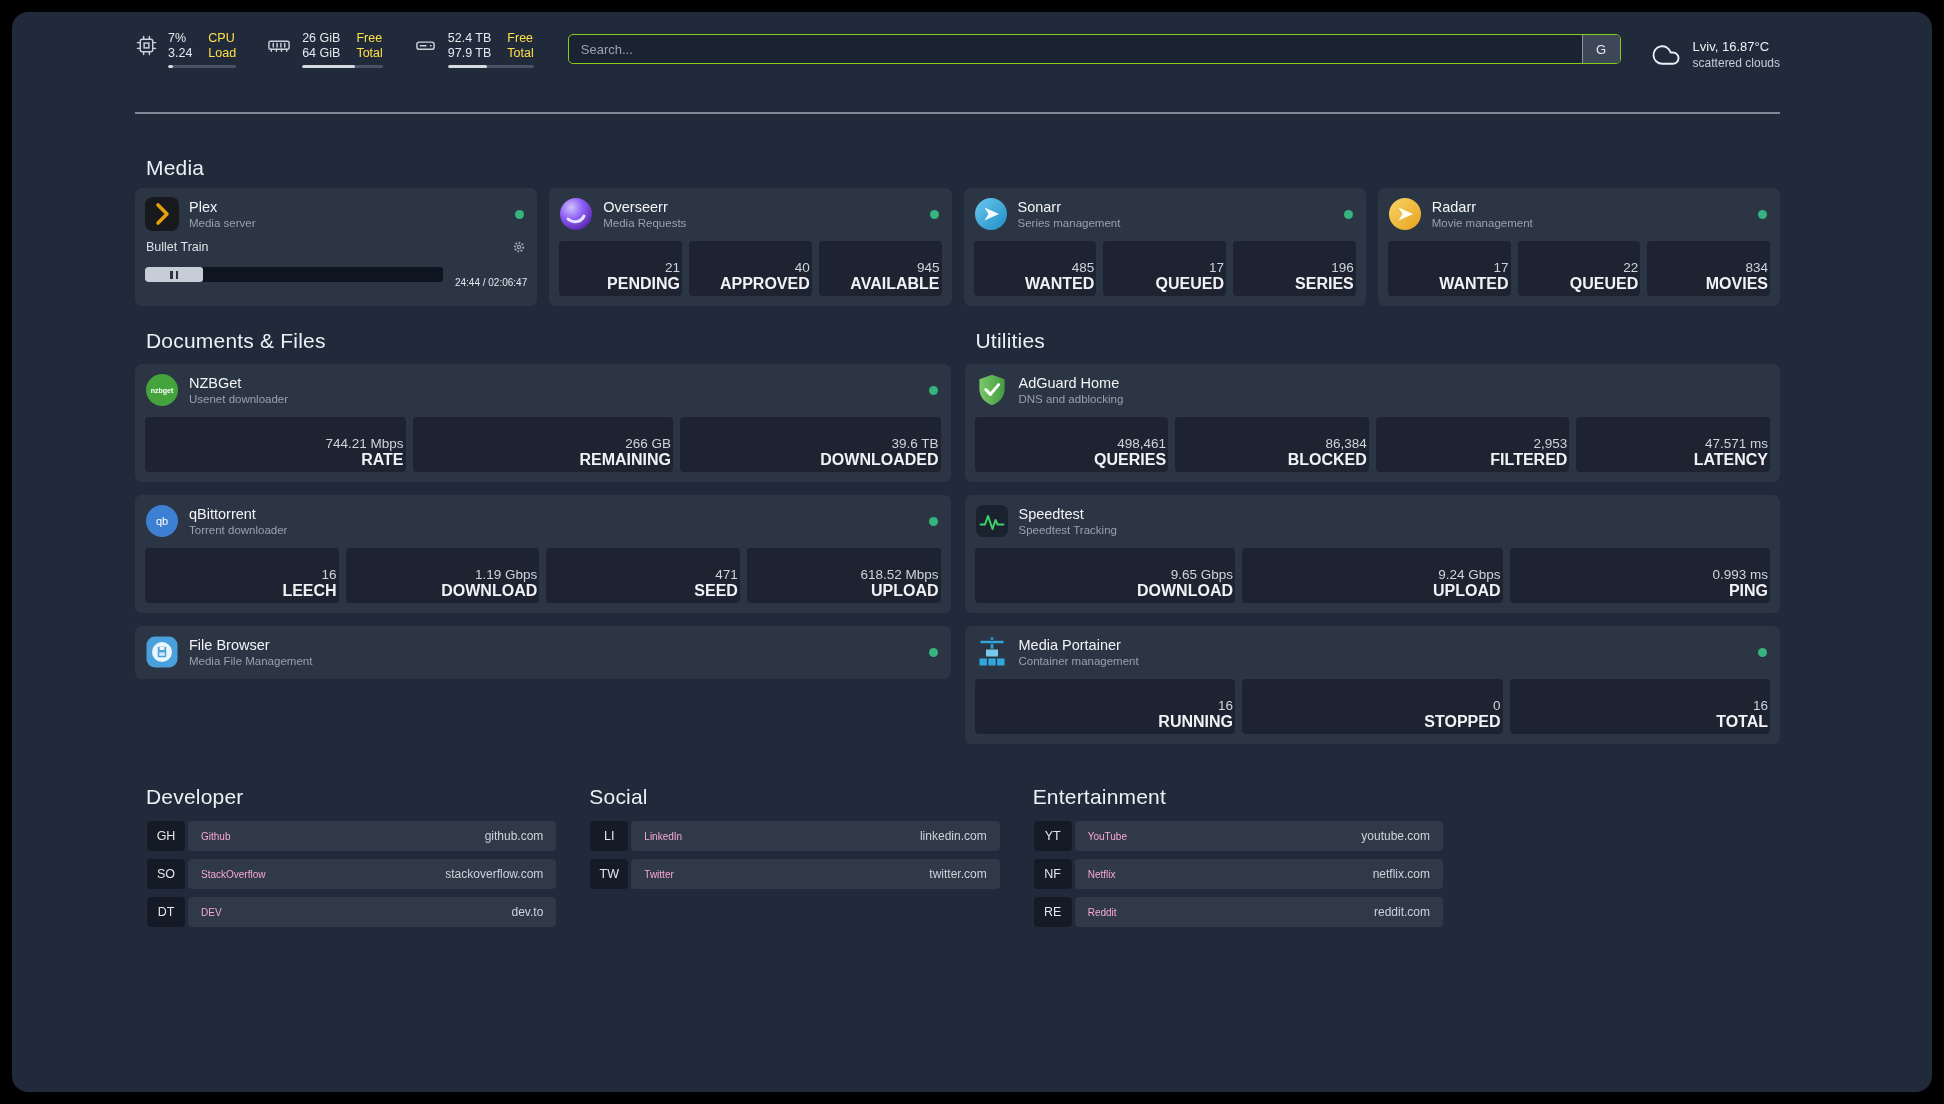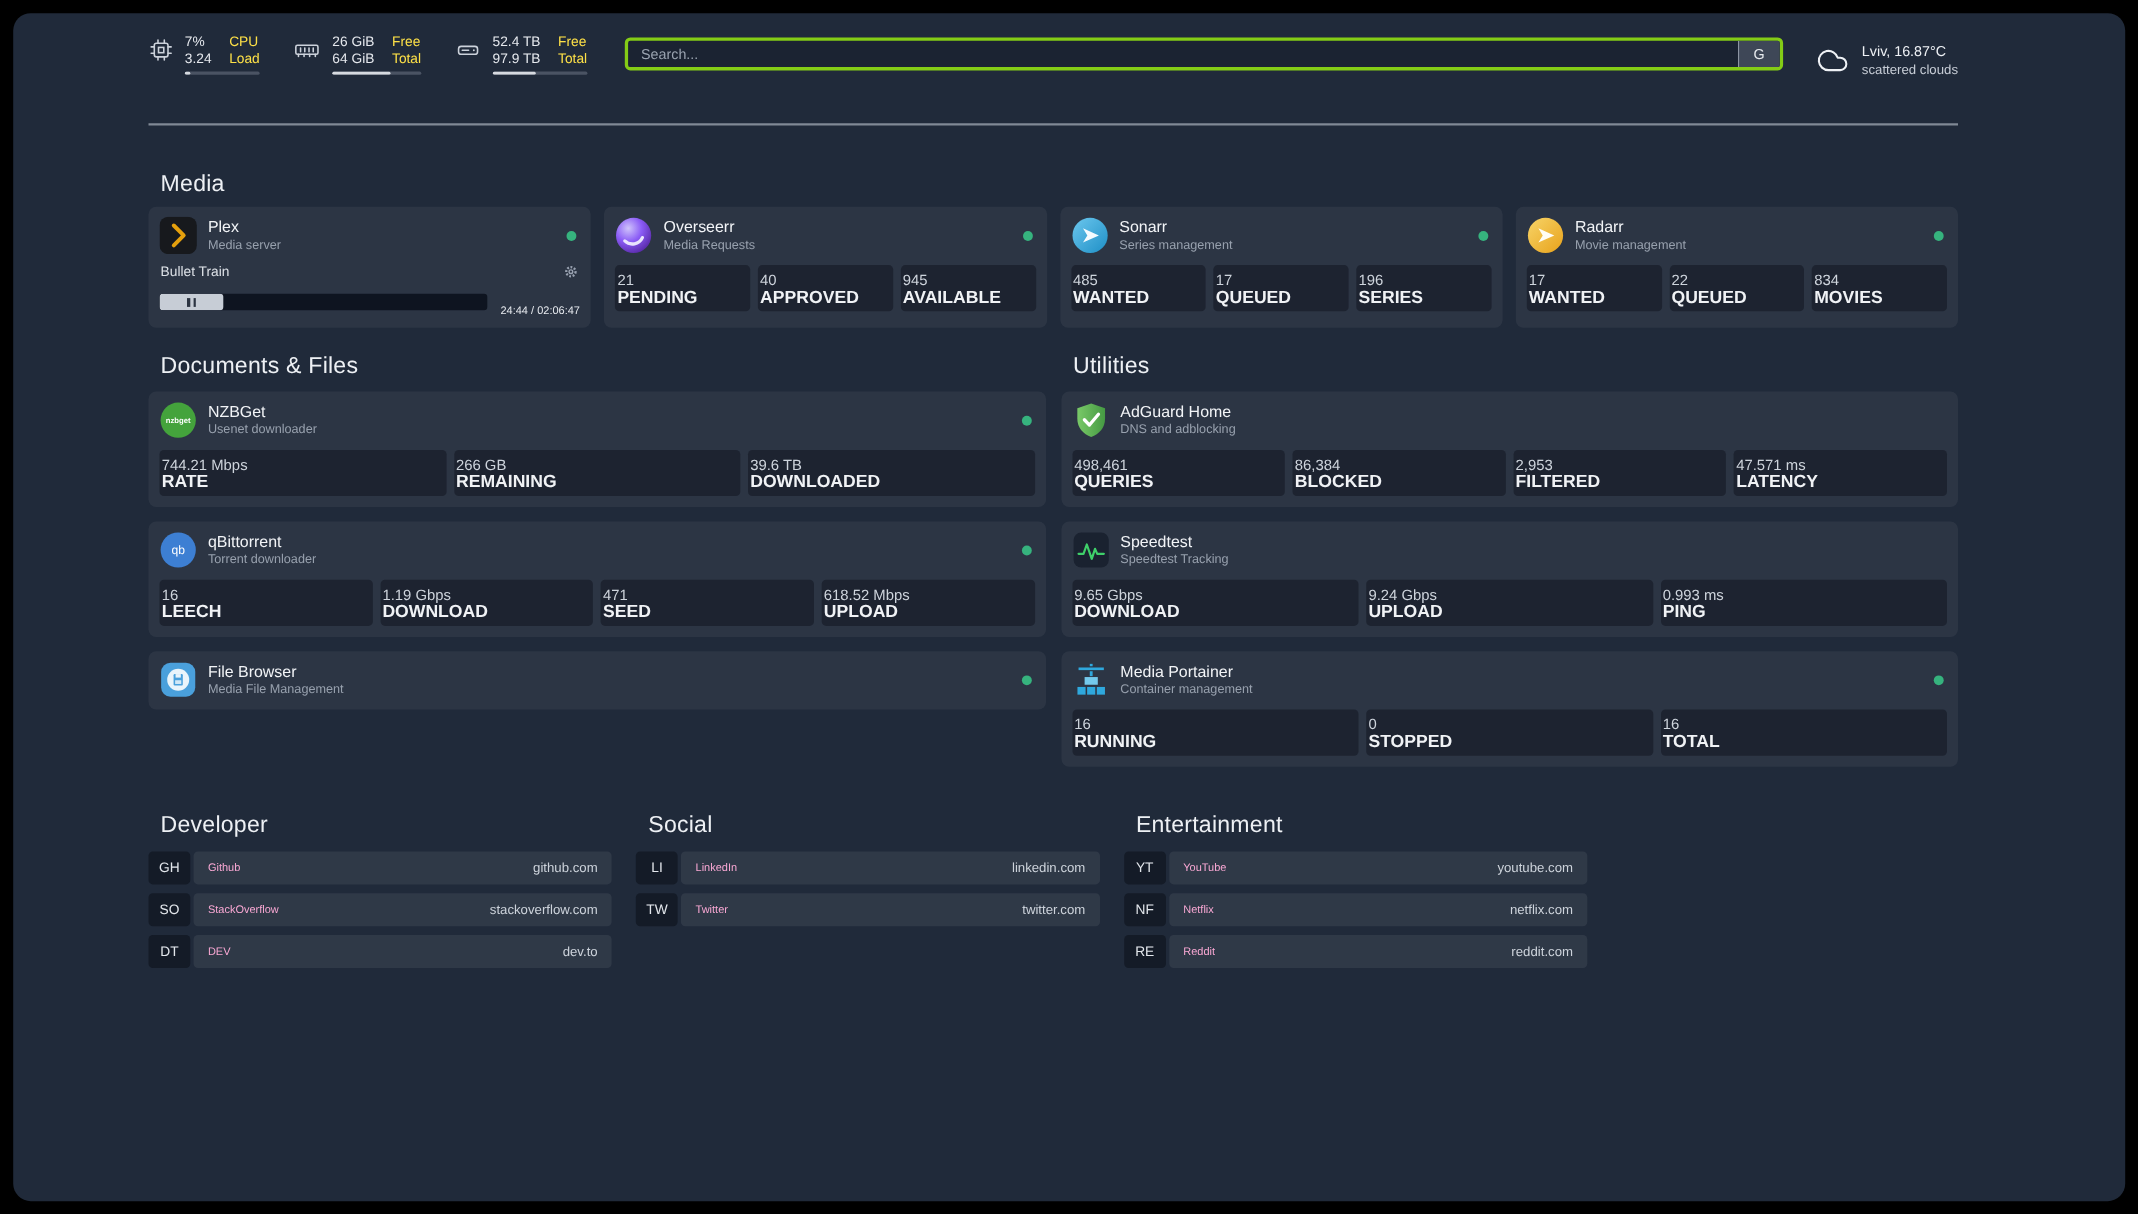--- a/index.html
+++ b/index.html
@@ -19,21 +19,21 @@
   .resources { display:flex; align-items:flex-start; gap:30px; }
   .resource { display:flex; align-items:flex-start; gap:10px; }
   .res-icon { margin-top:3px; line-height:0; }
   .res-cols { display:flex; gap:16px; }
   .res-col { display:flex; flex-direction:column; font-size:12.5px; line-height:15px; color:#e6e9ee; }
   .res-col.labels { color:#fde047; }
   .res-bar { height:3px; background:#4a5363; border-radius:2px; margin-top:4px; overflow:hidden; }
   .res-fill { height:100%; background:#d6dae0; border-radius:2px; }
 
   .search-bar { flex:1; display:flex; align-items:stretch; height:30px; margin:0 28px 0 34px;
-    border:3px solid #84cc16; border-radius:5px; overflow:hidden; background:rgba(12,17,27,0.25);gap:16px; }
+    border:1px solid #84cc16; border-radius:5px; overflow:hidden; background:rgba(12,17,27,0.25);gap:16px; }
   .search-input { flex:1; background:transparent; border:0; outline:0; padding:0 12px;
     font-size:13px; color:#e8ebef; font-family:inherit; }
   .search-input::placeholder { color:#9aa3b0; }
   .g-btn { width:38px; border:0; border-left:1px solid #8d95a3; background:#3e4757; color:#e8ebef;
     font-size:13px; cursor:pointer; font-family:inherit; }
 
   .weather { display:flex; align-items:center; gap:10px;margin-top:12px; }
   .w-text { font-size:13px; color:#eef1f5; line-height:17px; }
   .w-cond { font-size:12px; color:#c7cdd6; }
 
@@ -52,40 +52,40 @@
   .svc-header { display:flex; align-items:center; gap:10px; }
   .svc-icon { width:34px; height:34px; flex:0 0 34px; display:flex; align-items:center; justify-content:center; line-height:0; }
   .svc-names { flex:1; min-width:0; }
   .svc-name { font-size:14.5px; color:#f2f4f7; line-height:18px; }
   .svc-desc { font-size:11.5px; color:#98a1ae; line-height:14px; }
   .dot { width:9px; height:9px; border-radius:50%; background:#36b37e; margin-right:3px; flex:none; }
 
   .stats { display:grid; gap:7px; margin-top:10px; }
   .cols-3 { grid-template-columns:repeat(3,1fr); }
   .cols-4 { grid-template-columns:repeat(4,1fr); }
-  .stat { background:rgba(9,13,22,0.42); border-radius:4px; text-align:left; padding:5px 2px 6px; }
+  .stat { background:rgba(9,13,22,0.42); border-radius:4px; text-align:right; padding:18px 2px 6px; }
   .stat-v { font-size:13.5px; color:#ced4dc; line-height:17px; }
   .stat-l { font-size:16px; font-weight:700; color:#f0f2f5; line-height:13px; margin-top:1px; }
 
   
   .np-row { display:flex; align-items:center; margin-top:9px; padding:0 1px; }
   .np-title { flex:1; font-size:12.5px; color:#dde1e7; }
   .gear-btn { background:none; border:0; padding:0; line-height:0; cursor:pointer; }
   .player-row { display:flex; align-items:center; margin-top:7px; }
   .pbar { flex:1; height:15px; background:#0e1420; border-radius:3px; overflow:hidden; }
   .pfill { height:100%; background:#c7cdd6; border-radius:3px; display:flex; align-items:center; justify-content:center; }
   .pause { display:flex; gap:3px; }
   .pause i { display:block; width:2.5px; height:8px; background:#2c3442; }
   .ptime { margin-left:12px; font-size:10px; color:#e6e9ee; white-space:nowrap;margin-top:16px; }
 
   
   .bookmarks { display:grid; grid-template-columns:repeat(3,1fr); gap:22px; width:1308px; margin-top:30px; }
   .bm-group .section-title { margin-bottom:12px; }
   .bm-list { display:flex; flex-direction:column; gap:8px; }
-  .bm { display:flex; align-items:stretch; gap:3px; height:30px; text-decoration:none; cursor:pointer; }
+  .bm { display:flex; align-items:stretch; gap:3px; height:30px; text-decoration:none; cursor:pointer;margin-left:12px; }
   .bm-abbr { width:38px; background:rgba(8,12,20,0.5); border-radius:4px; display:flex; align-items:center;
     justify-content:center; font-size:12.5px; color:#e3e7ec; flex:none; }
   .bm-bar { flex:1; background:rgba(255,255,255,0.07); border-radius:4px; display:flex; align-items:center;
     justify-content:space-between; padding:0 13px; }
   .bm-name { font-size:10px; color:#f9a8d4; }
   .bm-url { font-size:12px; color:#cdd3db; }
 </style>
 </head>
 <body>
 

